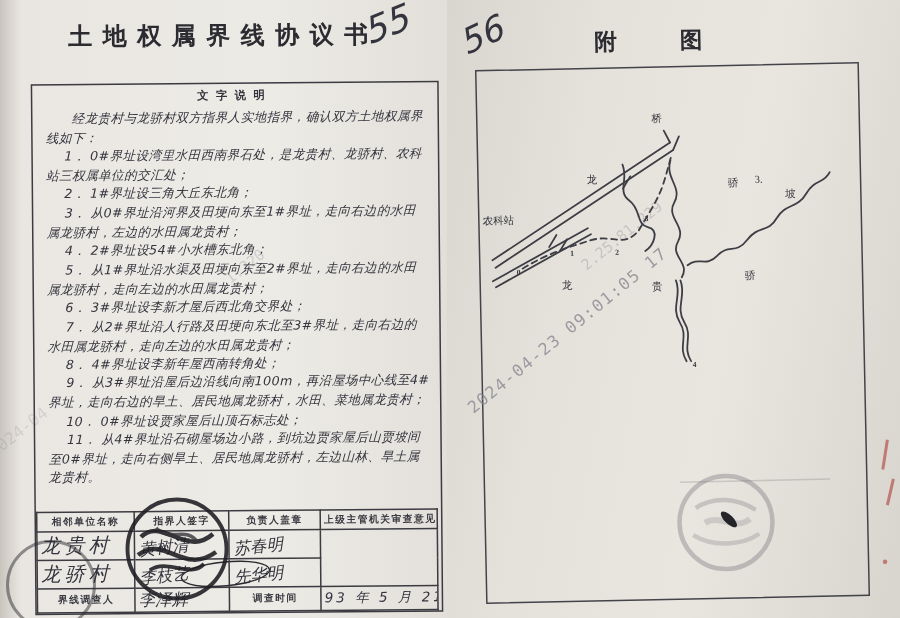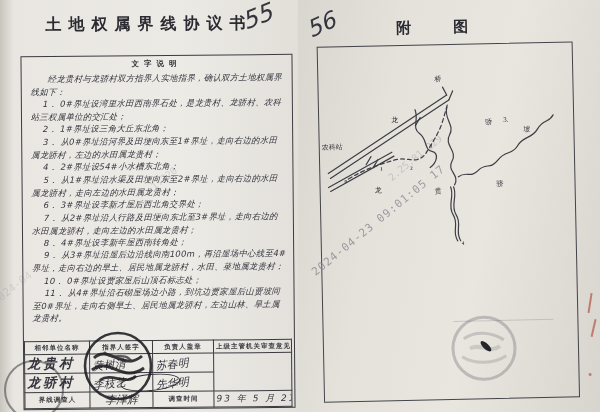--- a/index.html
+++ b/index.html
@@ -21,24 +21,24 @@
   .hw{font-family:"DejaVu Sans",sans-serif;font-style:italic;color:#34343e;}
   .body-text p{margin:0;font-size:8.4px;line-height:12.6px;text-indent:1.4em;letter-spacing:.3px;
                transform:skewX(-2deg);}
   .body-text p.intro{text-indent:2em;}
   .oval-mark{position:absolute;left:96px;top:318px;width:58px;height:15px;border:1.6px solid #2a2a30;
              border-radius:50%;transform:rotate(-5deg);}
   
   .sig-table{position:absolute;left:0;bottom:0;width:268px;border-collapse:collapse;table-layout:fixed;}
   .sig-table td{border:1px solid #3b3b41;padding:0 2px;overflow:hidden;white-space:nowrap;}
   .sig-table .th-row td{font-size:6.5px;letter-spacing:1px;text-align:center;color:#3a3a42;height:12px;font-weight:bold;}
-  .sig-table .unit{font-size:13px;font-weight:bold;height:17px;letter-spacing:3px;}
+  .sig-table .unit{font-size:13px;font-weight:normal;height:17px;letter-spacing:3px;}
   .sig-table .sig{font-size:11px;transform:rotate(-5deg);}
   .sig-table .plabel{font-size:6.5px;letter-spacing:1px;text-align:center;color:#3a3a42;font-weight:bold;}
-  .sig-table .frow td{height:14px;text-align:center;}
+  .sig-table .frow td{height:14px;}
   .sig-table .name{font-size:11px;}
   .sig-table .date{font-size:9px;text-align:center;letter-spacing:2px;}
   
   .stamp-black{position:absolute;left:80px;top:328px;width:76px;height:76px;z-index:5;opacity:.88;}
   .stamp-arc{position:absolute;left:4px;top:360px;width:56px;height:56px;border:2px solid rgba(45,45,52,.5);
              border-radius:50%;z-index:4;}
   
   .wm{position:absolute;font-family:"DejaVu Sans Mono",monospace;color:#82828c;transform-origin:left center;
       white-space:nowrap;pointer-events:none;}
   .wm-l1{left:152px;top:182px;font-size:10px;transform:rotate(-38deg);opacity:.30;}

